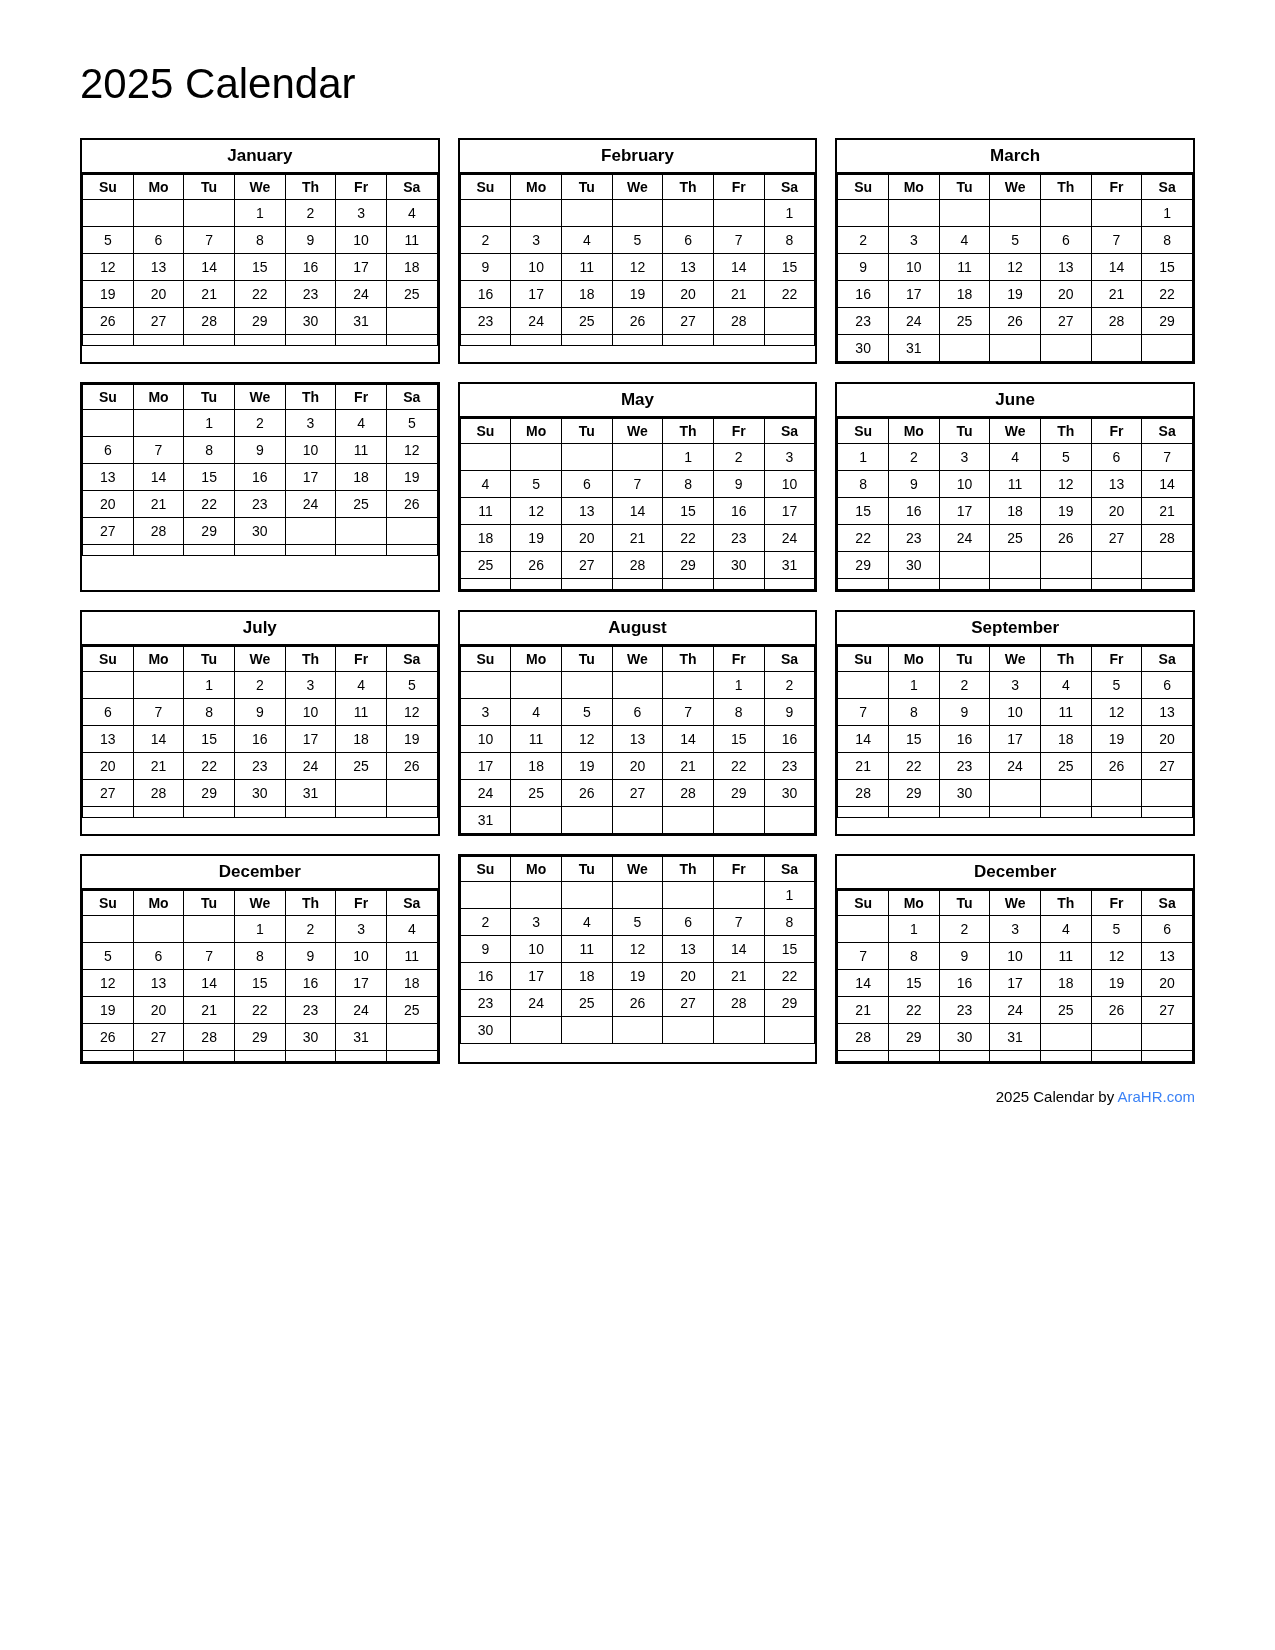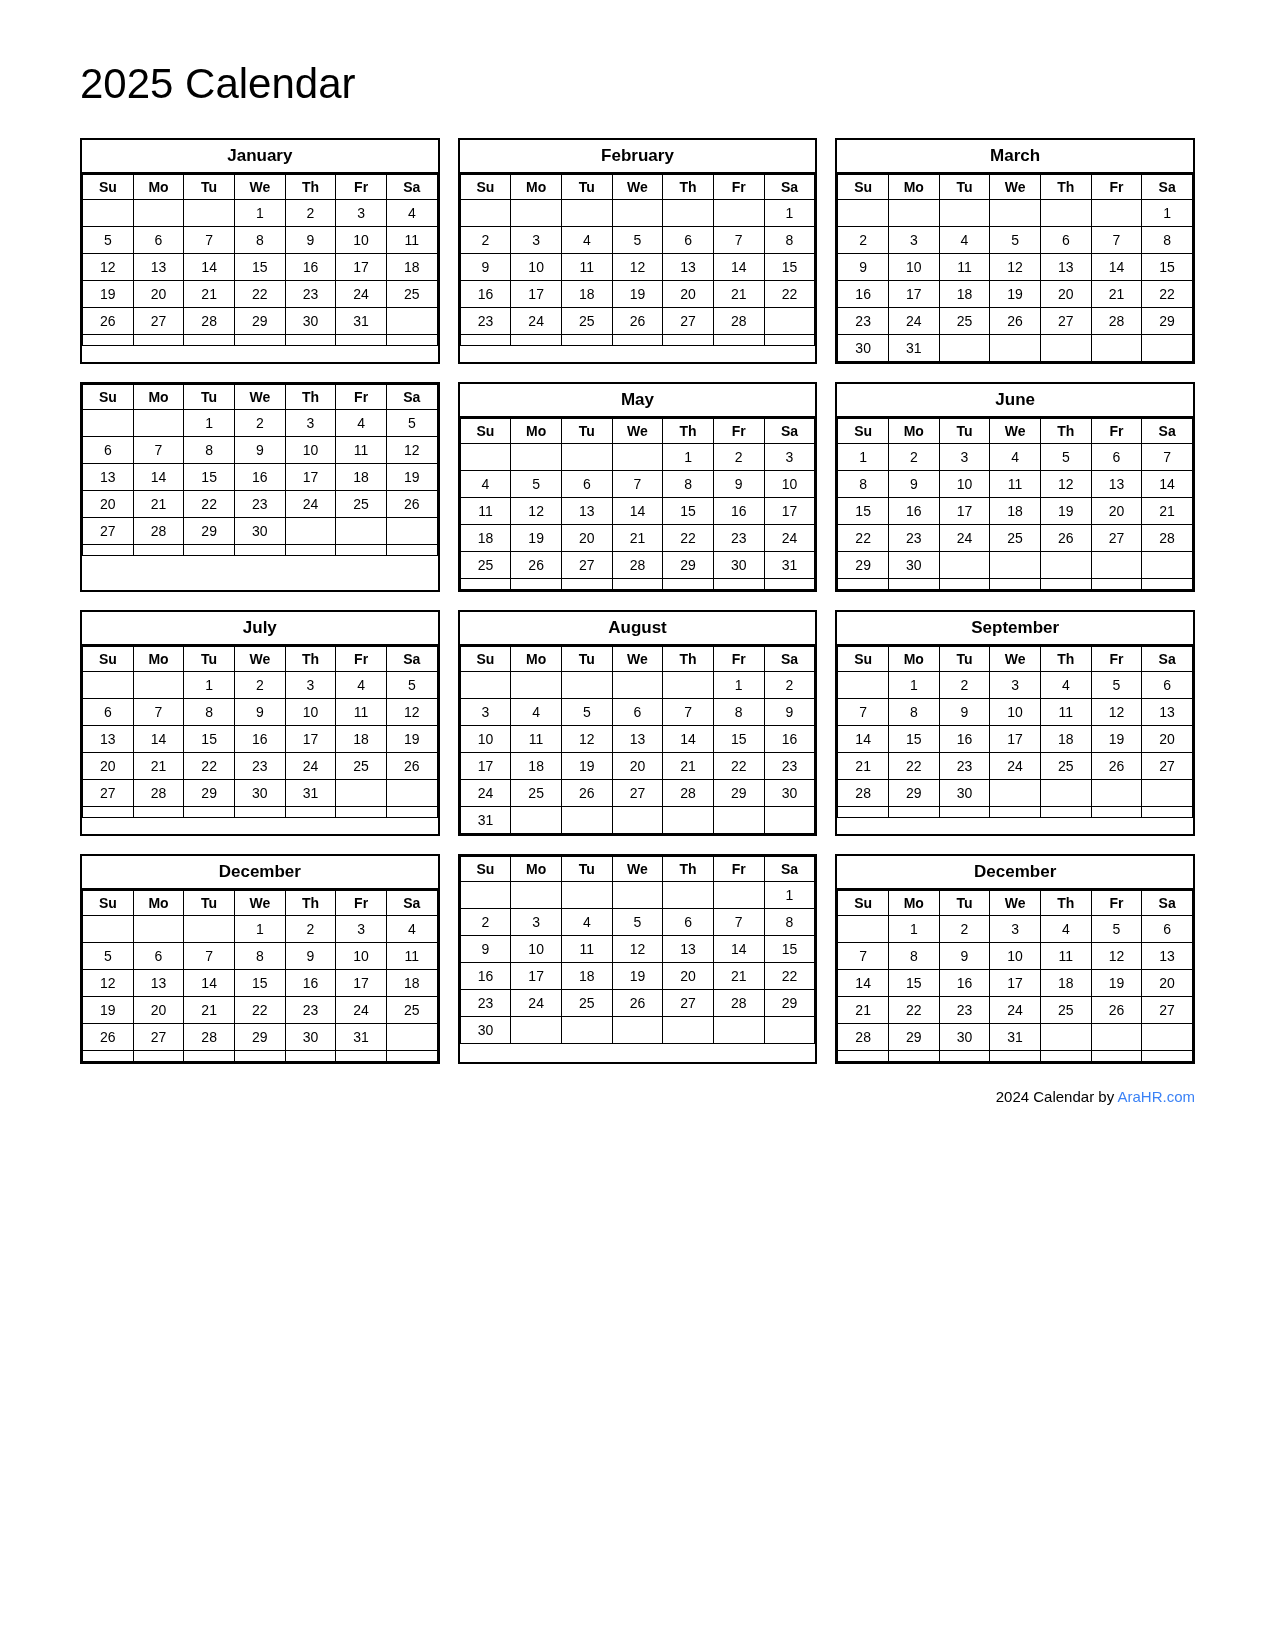--- a/index.html
+++ b/index.html
@@ -925,14 +925,14 @@
             <td></td>
             <td></td>
             <td></td>
           </tr>
         </tbody>
       </table>
     </div>
   </div>
 
 <div class="footer">
-  <span>2024  Calendar by </span><a>AraHR.com</a>
+  <span>2025  Calendar by </span><a>AraHR.com</a>
 </div>
 
 </body></html>

